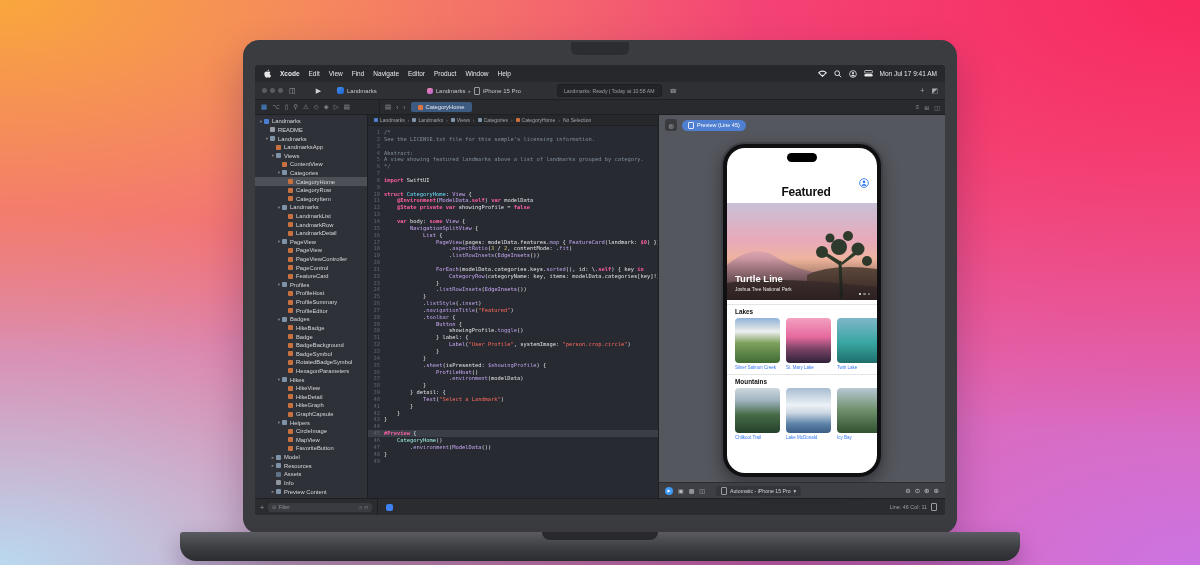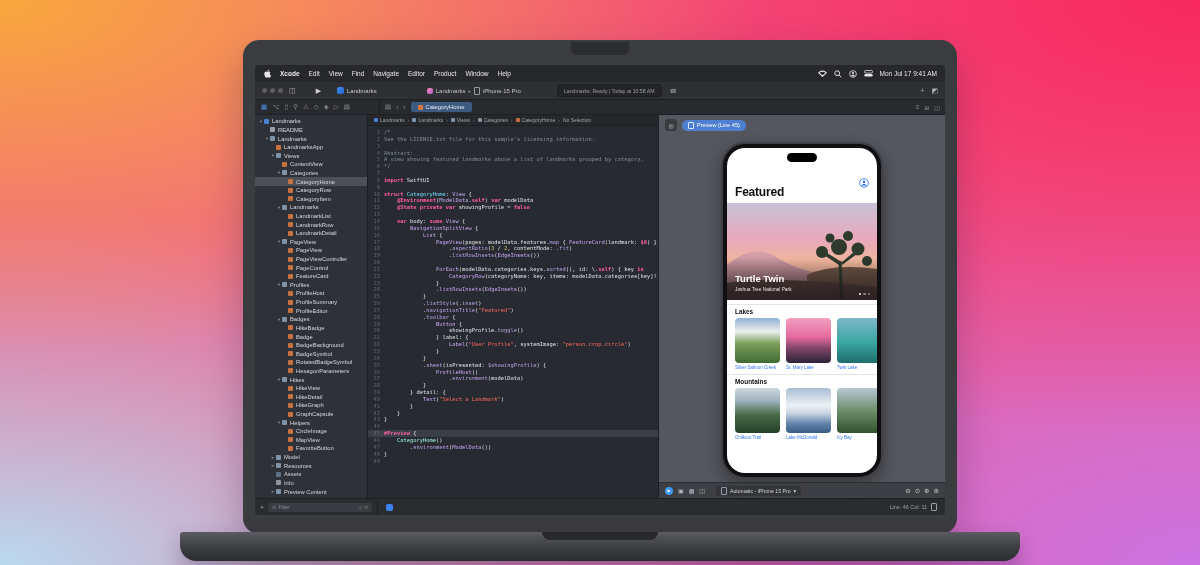--- a/index.html
+++ b/index.html
@@ -89,21 +89,21 @@
   
   .canvas{flex:1;background:#55575e;position:relative;min-width:0;}
   .crow{height:20px;display:flex;align-items:center;gap:5px;padding:0 6px;}
   .pinbtn{width:12px;height:12px;background:#3a3b3f;border-radius:3px;color:#cfd1d6;font-size:6px;display:flex;align-items:center;justify-content:center;}
   .pvpill{height:11px;background:#4e7fd0;border-radius:6px;display:flex;align-items:center;gap:3px;padding:0 6px;color:#fff;font-size:5.5px;white-space:nowrap;}
   .pv-ic{display:inline-block;width:4px;height:5px;border:1px solid #dfe8fa;border-radius:1px;}
   .phone{position:absolute;left:50%;transform:translateX(-50%);top:27px;width:150px;height:325px;background:#101012;border:2px solid #3f4045;border-radius:24px;padding:4px;box-shadow:0 6px 16px rgba(0,0,0,.35);}
   .pscreen{width:100%;height:100%;background:#fff;border-radius:18px;overflow:hidden;position:relative;}
   .island{position:absolute;top:5px;left:50%;transform:translateX(-50%);width:30px;height:9px;background:#000;border-radius:5px;z-index:5;}
   .profile{position:absolute;top:26px;right:8px;z-index:4;}
-  .p-title{margin:37px 0 4px 8px;font-size:12px;font-weight:bold;color:#101010;letter-spacing:-.2px;}
+  .p-title{margin:37px 0 4px 8px;font-size:12px;font-weight:bold;color:#101010;letter-spacing:-.2px;text-align:center;}
   .fcard{position:relative;height:97px;overflow:hidden;}
   .fcard svg{position:absolute;inset:0;width:100%;height:100%;}
   .fc-name{position:absolute;left:8px;bottom:16px;color:#fff;font-size:9.5px;font-weight:bold;z-index:2;}
   .fc-park{position:absolute;left:8px;bottom:8px;color:rgba(255,255,255,.88);font-size:4.8px;z-index:2;}
   .fc-dots{position:absolute;right:7px;bottom:5px;display:flex;gap:2px;z-index:2;}
   .fc-dots i{width:2.5px;height:2.5px;border-radius:50%;background:rgba(255,255,255,.45);}
   .fc-dots i.on{background:#fff;}
   .psec{padding:0 0 0 8px;border-top:1px solid #e4e4e6;margin-top:4px;}
   .psec h4{margin:3px 0 3px;font-size:6.4px;font-weight:bold;color:#101010;}
   .thumb-row{display:flex;gap:6px;overflow:hidden;}
@@ -599,21 +599,21 @@
                     <path d="M114 60 L128 48 L130 51 L115 62 Z"></path>
                     <circle cx="112" cy="44" r="8"></circle>
                     <circle cx="95" cy="49" r="6"></circle>
                     <circle cx="131" cy="46" r="6.5"></circle>
                     <circle cx="121" cy="33" r="5"></circle>
                     <circle cx="103" cy="35" r="4.5"></circle>
                     <circle cx="140" cy="58" r="5"></circle>
                   </g>
                   <rect y="55" width="150" height="42" fill="url(#shade)"></rect>
                 </svg>
-                <span class="fc-name">Turtle Twin</span>
+                <span class="fc-name">Turtle Line</span>
                 <span class="fc-park">Joshua Tree National Park</span>
                 <span class="fc-dots">
                     <i class="on"></i>
                     <i></i>
                     <i></i>
                   </span>
               </div>
 
               <div id="phone-sections">
                   <div class="psec">

